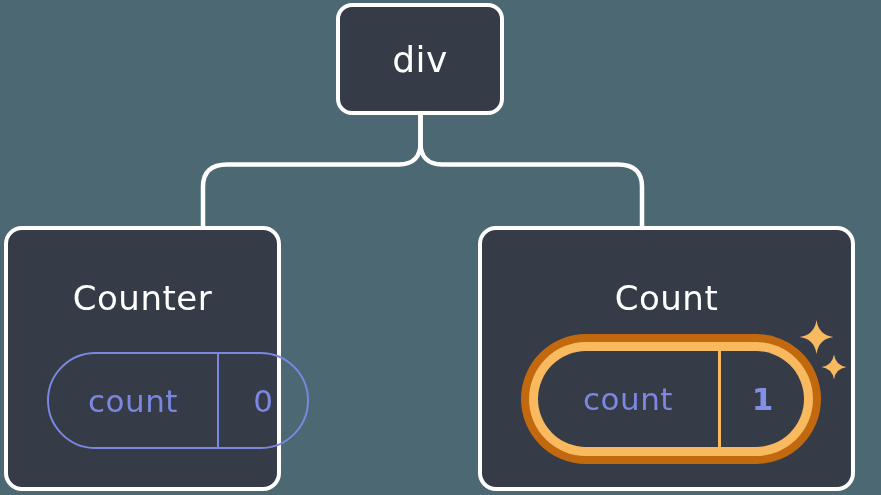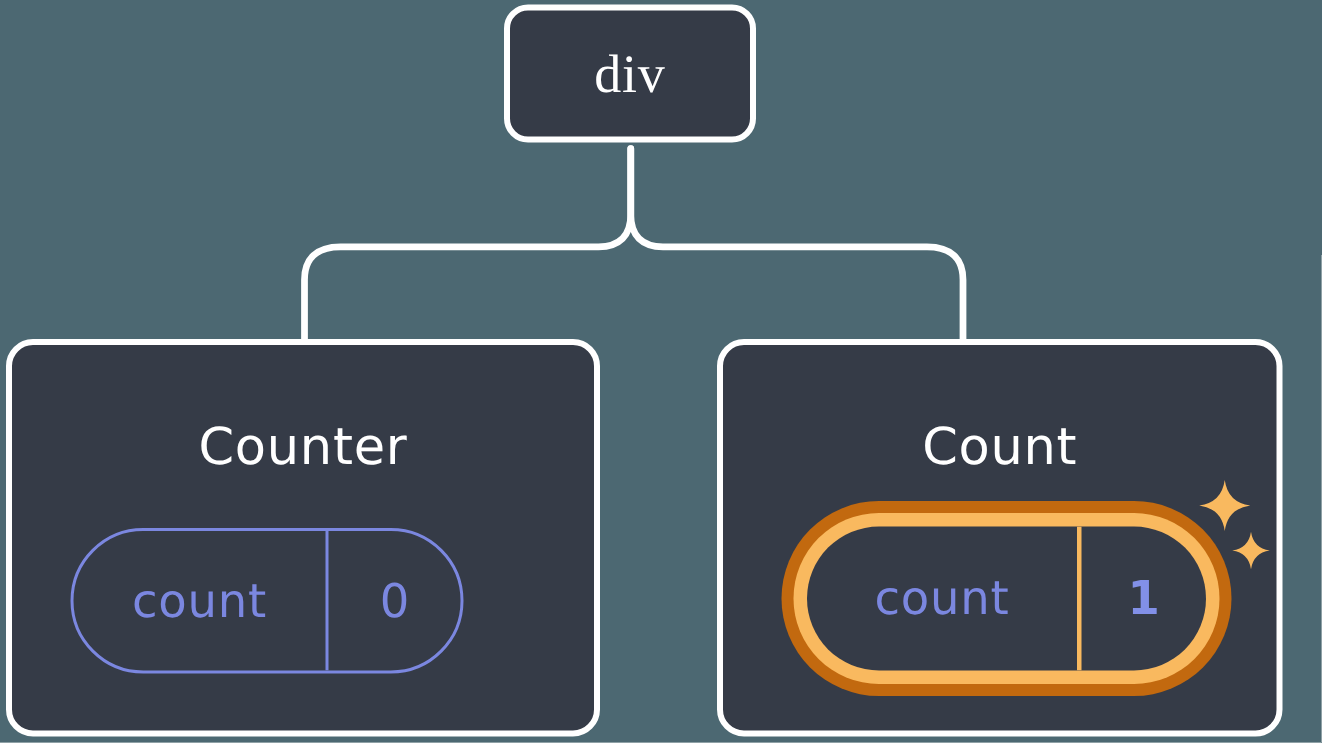--- a/index.html
+++ b/index.html
@@ -22,36 +22,36 @@
 
   .card {
     position: absolute;
     background: #353B47;
     border: 4px solid #FFFFFF;
     z-index: 2;
   }
 
   .root-card {
     left: 336px; top: 3px;
-    width: 168px; height: 92px;
+    width: 168px; height: 112px;
     border-radius: 16px;
-    display: flex; align-items: center; justify-content: center; font-family: Liberation Serif, serif;
+    display: flex; align-items: center; justify-content: center;
   }
   .root-label {
     color: #FFFFFF;
     font-size: 36px;
     letter-spacing: 0.5px;
   }
 
   .component-card {
     top: 226px;
     height: 265px;
     border-radius: 18px;
   }
-  .card-counter { left: 4px;   width: 396px; }
+  .card-counter { left: 4px;   width: 277px; }
   .card-count   { left: 478px; width: 377px; }
 
   .card-title {
     position: absolute;
     top: 46px; left: 0;
     width: 100%;
     text-align: center;
     color: #FFFFFF;
     font-size: 34px;
     font-weight: 500;

